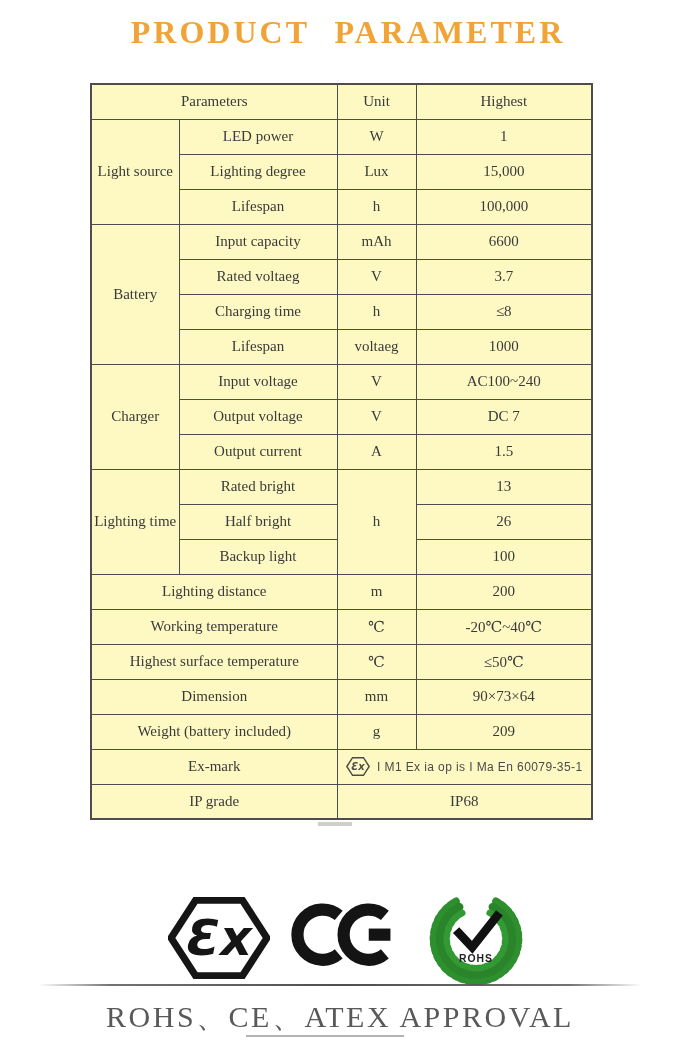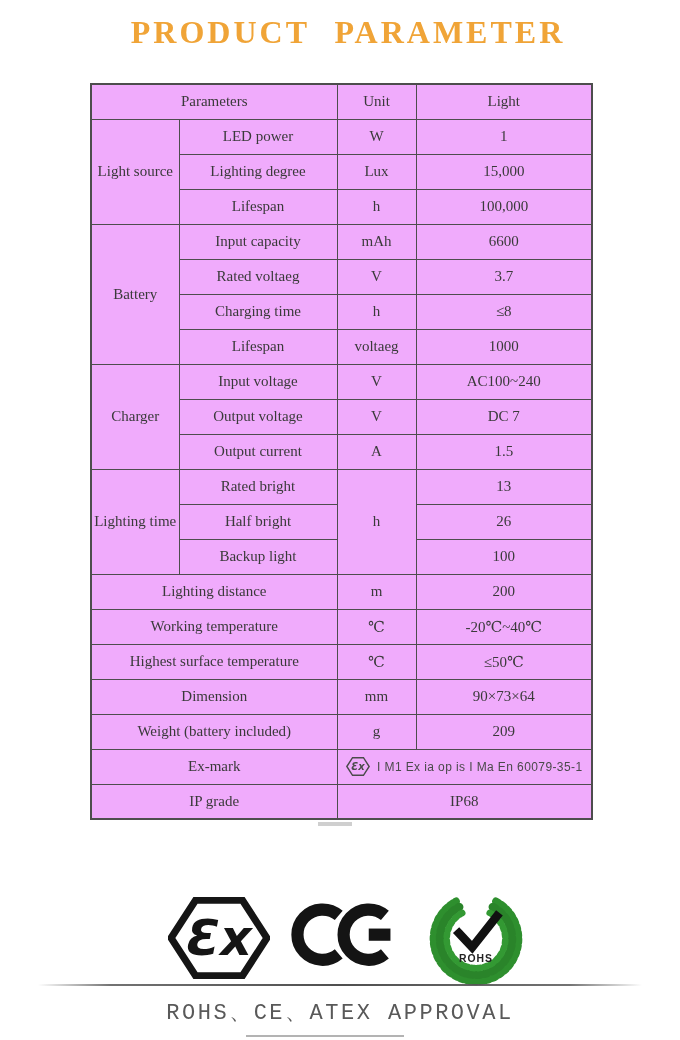--- a/index.html
+++ b/index.html
@@ -4,43 +4,43 @@
 <style>
   html,body{margin:0;padding:0;background:#ffffff;}
   .page{position:relative;width:680px;height:1040px;background:#ffffff;overflow:hidden;
         font-family:"Liberation Serif","DejaVu Serif",serif;color:#3a3a3a;}
 
   .title{position:absolute;top:14px;left:0;width:100%;text-align:center;
          font-size:32px;font-weight:bold;letter-spacing:3px;word-spacing:14px;
          color:#f0a437;margin-left:8px;}
 
   table.spec{position:absolute;left:90px;top:83px;border-collapse:collapse;
-             table-layout:fixed;background:#f0abfc;font-size:15px;
+             table-layout:fixed;background:#fef9c3;font-size:15px;
              border:2px solid #4d4d4d;}
   table.spec td{border:1px solid #4d4d4d;text-align:center;vertical-align:middle;
                 padding:0 2px;overflow:hidden;}
   table.spec tr{height:35px;}
   td.group{line-height:2.3;margin-left:24px;}
   td.exval-cell{padding:0;}
   .exval{display:flex;align-items:center;justify-content:center;gap:7px;
          font-family:"Liberation Sans","DejaVu Sans",sans-serif;
          font-size:12px;color:#4a4a4a;letter-spacing:0.4px;}
   .ex-icon-small{flex:0 0 auto;display:block;}
 
   .logo-ex{position:absolute;left:168px;top:897px;width:102px;height:82px;}
   .logo-ce{position:absolute;left:290px;top:899px;width:112px;height:72px;}
   .logo-rohs{position:absolute;left:424px;top:884px;width:104px;height:104px;}
 
   .divider{position:absolute;top:984px;left:38px;width:604px;height:2px;
            background:linear-gradient(90deg,rgba(130,130,130,0) 0%,
              rgba(90,90,90,0.85) 12%,#4f4f4f 50%,
              rgba(90,90,90,0.85) 88%,rgba(130,130,130,0) 100%);}
   .approval{position:absolute;top:997px;left:0;width:100%;text-align:center;
-            font-family:Liberation Mono, monospace;
-            font-size:22px;letter-spacing:2.5px;color:#595959;}
+            font-family:Liberation Serif, serif;
+            font-size:30px;letter-spacing:2.5px;color:#595959;}
   .fragment{position:absolute;top:1035px;left:246px;width:158px;height:2px;
             background:#b3b3b3;}
   .table-tab{position:absolute;top:822px;left:318px;width:34px;height:4px;
              background:#cfcfcf;}
 </style>
 </head>
 <body>
 
 <div class="page">
 
@@ -50,21 +50,21 @@
     <colgroup>
       <col style="width:88px">
         <col style="width:158px">
         <col style="width:79px">
         <col style="width:176px">
     </colgroup>
     <tbody>
       <tr>
         <td colspan="2">Parameters</td>
         <td>Unit</td>
-        <td>Light</td>
+        <td>Highest</td>
       </tr>
 
       <tr>
         <td class="group" rowspan="3">Light source</td>
         <td>LED power</td>
         <td>W</td>
         <td>1</td>
       </tr>
       <tr>
         <td>Lighting degree</td>

